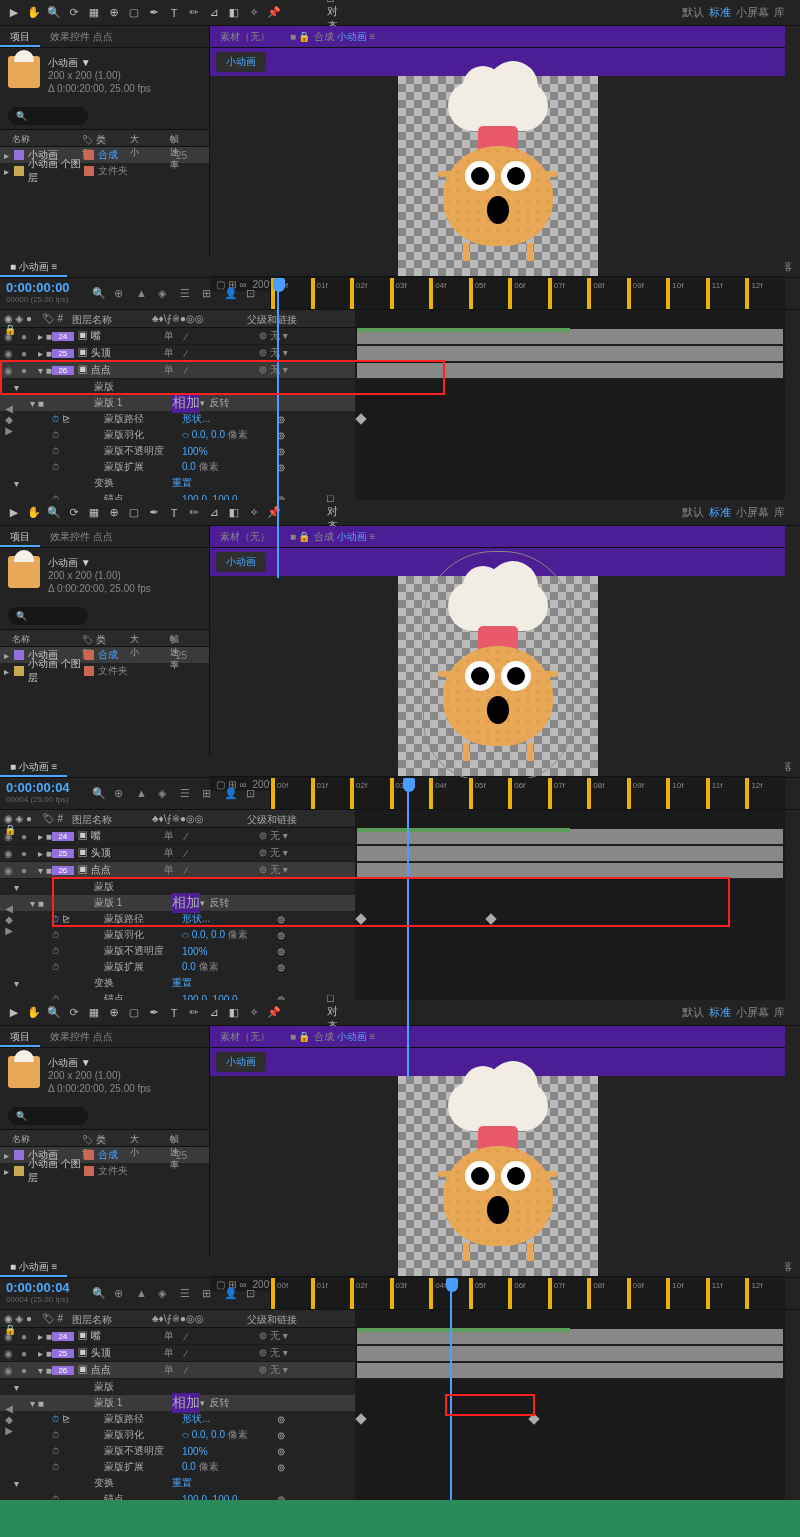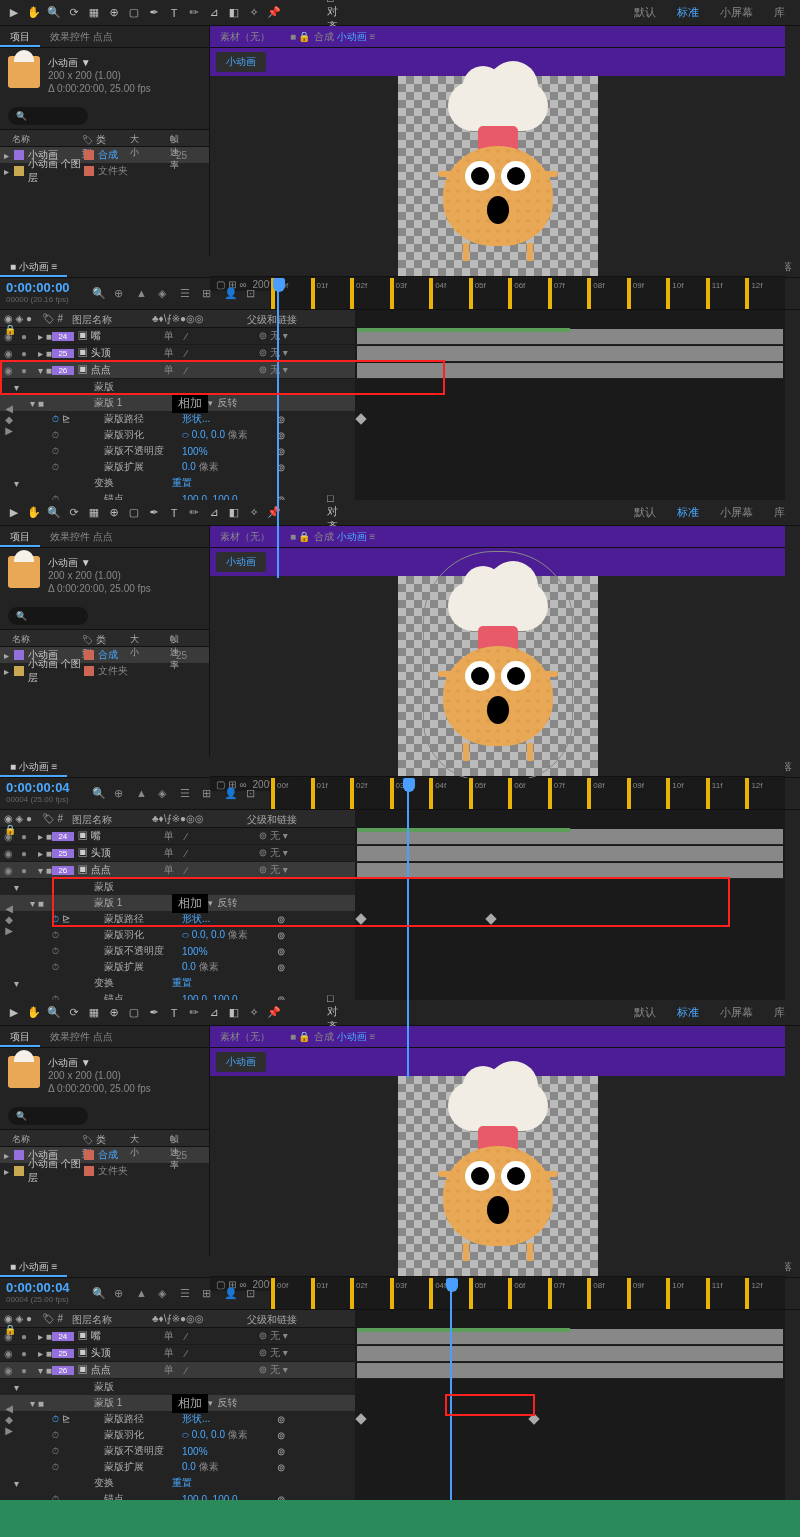--- a/index.html
+++ b/index.html
@@ -1,20 +1,20 @@
 <!DOCTYPE html>
 <html><head>
 <meta charset="utf-8">
 <style>
 *{margin:0;padding:0;box-sizing:border-box;font-family:"Microsoft YaHei",sans-serif;font-size:10px}
 body{background:#2b8a5a;padding:0}
 .screenshot{background:#1e1e1e;color:#aaa;position:relative;margin-bottom:25px}
 .toolbar{height:26px;background:#232323;display:flex;align-items:center;padding:0 5px;border-bottom:1px solid #111;gap:2px}
 .tool-icon{width:18px;height:18px;display:flex;align-items:center;justify-content:center;color:#bbb;cursor:pointer;font-size:11px}
-.workspace-tabs{margin-left:auto;display:flex;gap:21px;padding-right:10px}
+.workspace-tabs{margin-left:auto;display:flex;gap:5px;padding-right:10px}
 .workspace-tab{color:#888;cursor:pointer;font-size:11px}
 .workspace-tab.active{color:#4aa8ff}
 .panels-row{display:flex;height:230px}
 .project-panel{width:210px;background:#232323;border-right:1px solid #111}
 .panel-tabs{display:flex;height:22px;border-bottom:1px solid #111}
 .panel-tab{padding:4px 10px;color:#888;font-size:10px;cursor:pointer}
 .panel-tab.active{color:#ccc;border-bottom:2px solid #4aa8ff}
 .comp-info{display:flex;padding:8px;gap:8px}
 .comp-thumb{width:32px;height:32px;background:#e8a855;border-radius:3px;position:relative}
 .comp-thumb::before{content:"";position:absolute;top:-6px;left:6px;width:20px;height:12px;background:#f5f0e8;border-radius:10px 10px 0 0}
@@ -91,21 +91,21 @@
 .lr-num{width:22px;background:#9370db;color:#fff;text-align:center;font-size:8px;margin-right:4px}
 .lr-name{width:86px;color:#ccc}
 .lr-mode{width:95px;color:#888;display:flex;gap:3px;align-items:center}
 .lr-parent{color:#888}
 .prop-row{display:flex;height:16px;align-items:center;font-size:9px;padding-left:4px}
 .pr-indent{width:90px;padding-left:10px}
 .pr-indent.d2{padding-left:26px}
 .pr-indent.d3{padding-left:38px}
 .pr-label{width:78px;color:#aaa}
 .pr-value{color:#4aa8ff;width:95px}
-.pr-dropdown{background:#000000;padding:1px 6px;color:#aaa;font-size:12px}
+.pr-dropdown{background:#4c1d95;padding:1px 0;color:#aaa;font-size:14px}
 .stopwatch{color:#888;margin-right:3px;font-size:9px}
 .stopwatch.active{color:#4aa8ff}
 .keyframe-diamond{width:10px;text-align:center;color:#888}
 .track-row{height:17px;border-bottom:1px solid #222;position:relative}
 .track-bar{position:absolute;height:15px;top:1px;left:2px;right:2px;background:#888}
 .track-bar.green{background:#5a9e5a;height:4px;top:0;right:50%}
 .prop-track{height:16px;position:relative}
 .keyframe{position:absolute;width:8px;height:8px;background:#aaa;transform:rotate(45deg);top:4px}
 .hl-box{position:absolute;border:2px solid #ff2020;z-index:10}
 .bottom-bar{height:18px;background:#1a1a1a;display:flex;align-items:center;font-size:9px;color:#888;padding:0 6px}
@@ -221,21 +221,21 @@
     <div class="sidebar-right"></div>
   </div>
   <div class="timeline-panel">
     <div class="timeline-tab">
         <span class="panel-tab active">■ <span>小动画</span> ≡</span>
         <span style="margin-left:auto;padding:4px 8px;color:#888">段落</span>
       </div>
     <div class="timeline-header">
       <div class="time-display">
         <div class="timecode">0:00:00:00</div>
-        <div class="timecode-sub">00000 (20.16 fps)</div>
+        <div class="timecode-sub">00000 (25.00 fps)</div>
       </div>
       <div class="timeline-controls">
         <span class="tc-icon">🔍</span>
         <span class="tc-icon">⊕</span>
         <span class="tc-icon">▲</span>
         <span class="tc-icon">◈</span>
         <span class="tc-icon">☰</span>
         <span class="tc-icon">⊞</span>
         <span class="tc-icon">👤</span>
         <span class="tc-icon">⊡</span>

